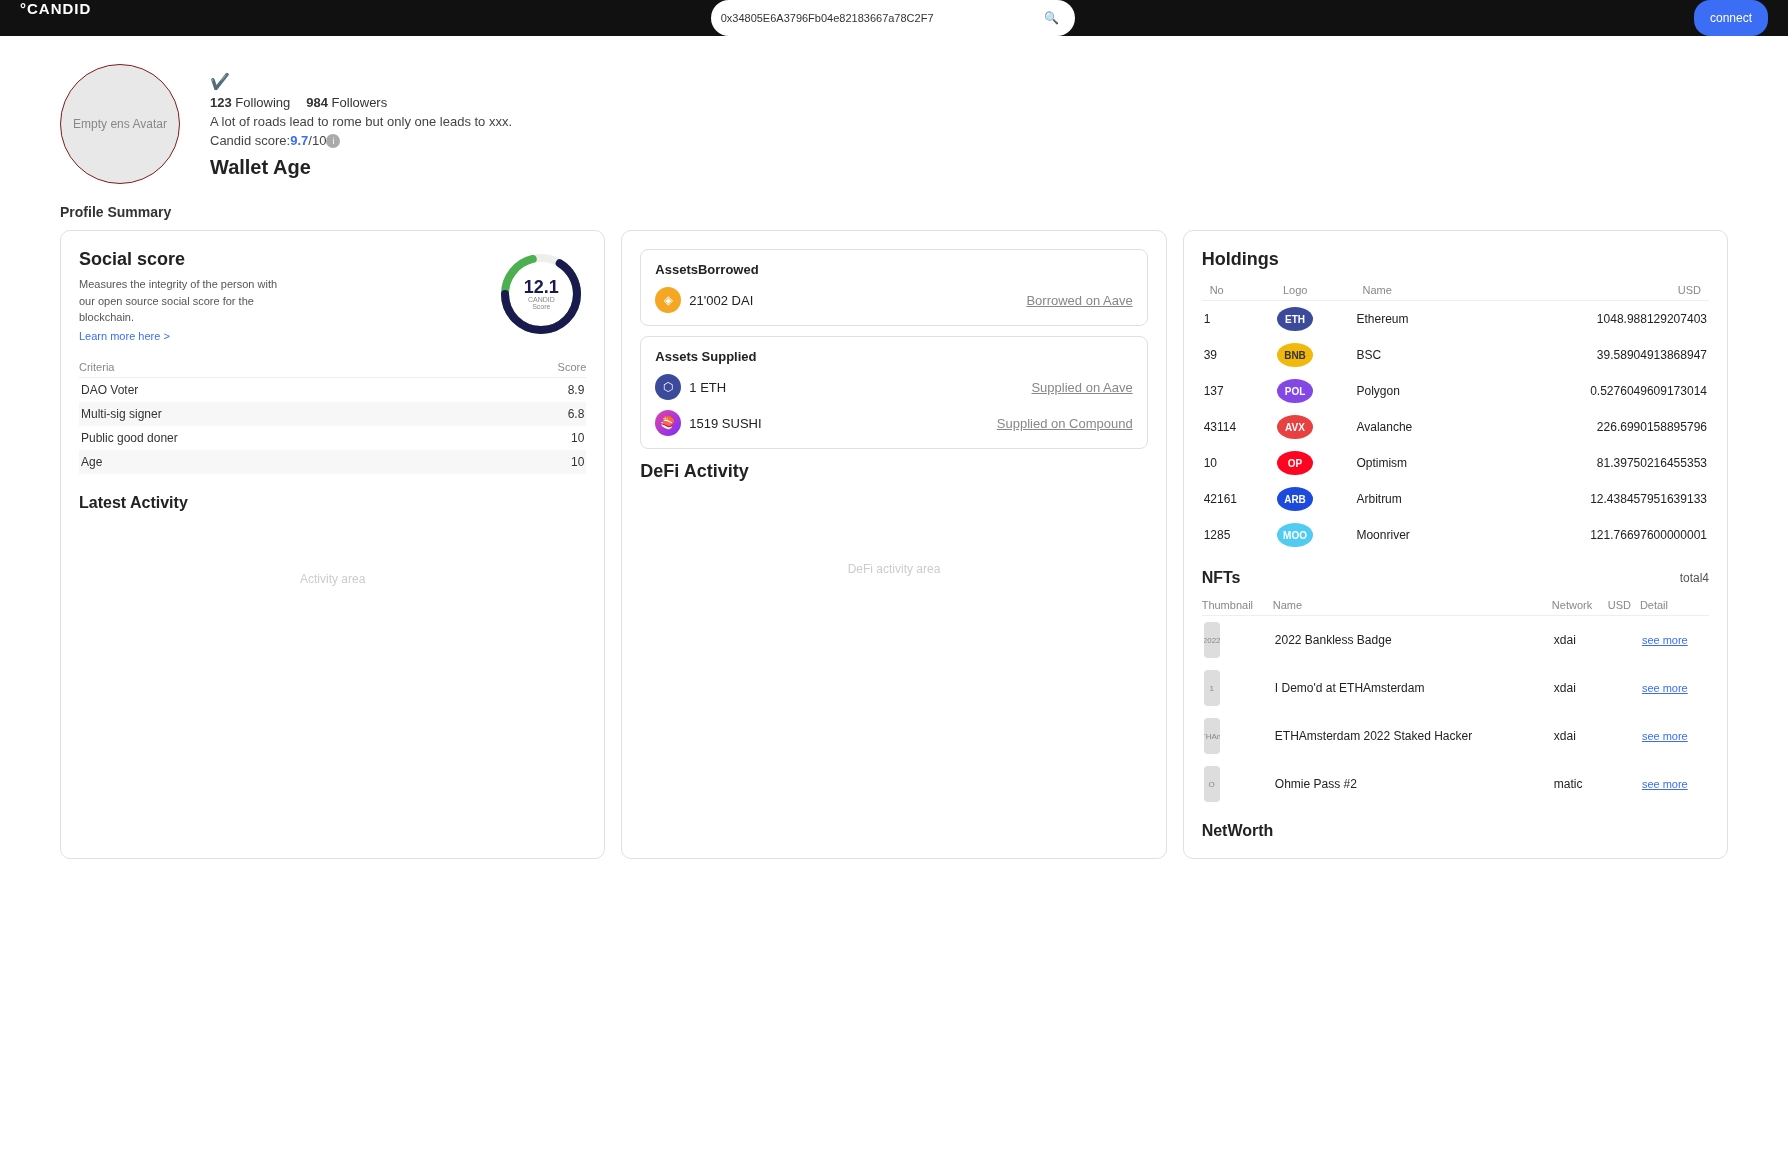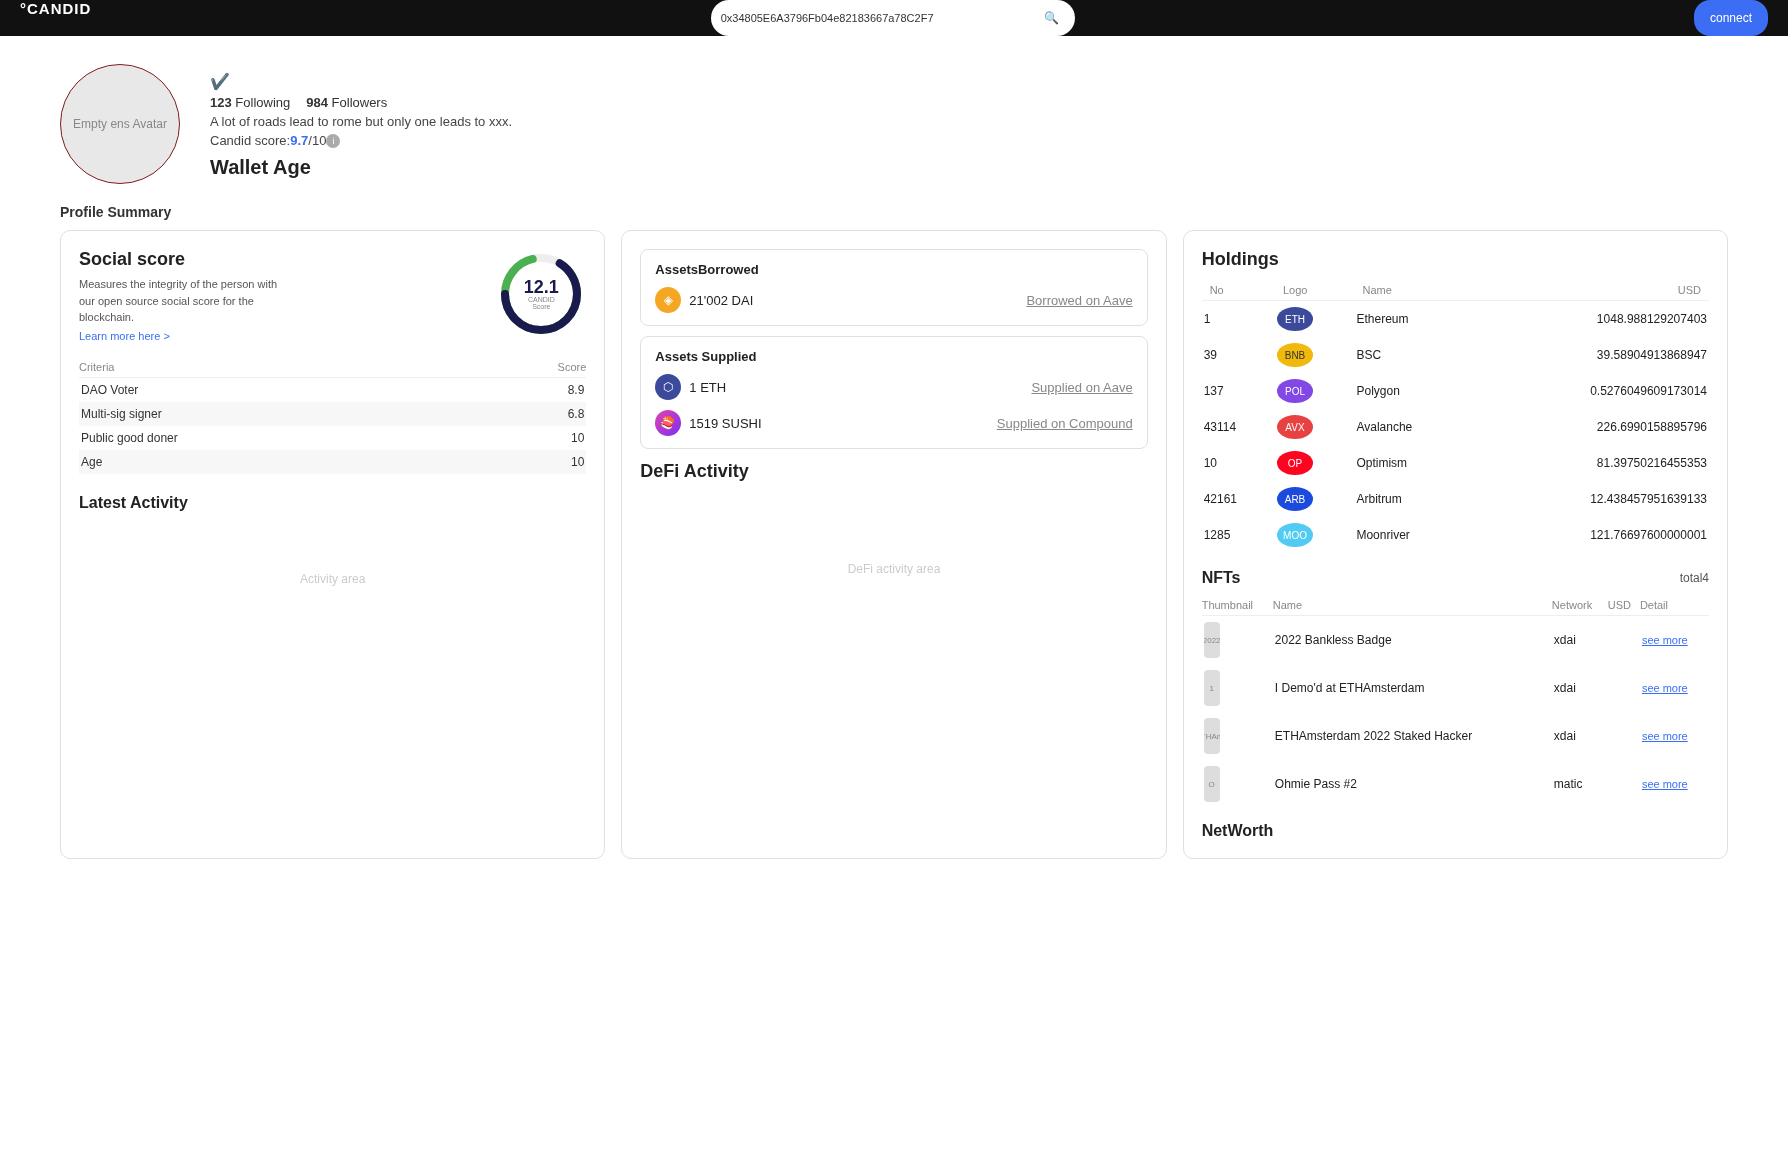--- a/index.html
+++ b/index.html
@@ -143,21 +143,21 @@
 
     .defi-title { font-size: 18px; font-weight: 700; margin-top: 12px; }
     .defi-area { color: #ccc; font-size: 12px; text-align: center; margin-top: 80px; }
 
     
     .holdings-title { font-size: 18px; font-weight: 700; margin-bottom: 10px; }
     .holdings-table { width: 100%; border-collapse: collapse; margin-bottom: 16px; }
     .holdings-table th { font-size: 11px; color: #888; text-align: left; padding: 4px 8px; border-bottom: 1px solid #eee; font-weight: 500; }
     .holdings-table th.right, .holdings-table td.right { text-align: right; }
     .holdings-table td { font-size: 12px; padding: 6px 2px; vertical-align: middle; }
-    .chain-icon { width: 36px; height: 24px; border-radius: 50%; display: flex; align-items: center; justify-content: center; font-size: 10px; font-weight: 400; color: #fff; }
+    .chain-icon { width: 36px; height: 24px; border-radius: 50%; display: flex; align-items: center; justify-content: center; font-size: 10px; font-weight: 700; color: #fff; }
     .eth-icon { background: #3c4a9b; }
     .bsc-icon { background: #f0b90b; color: #333; }
     .poly-icon { background: #8247e5; }
     .avax-icon { background: #e84142; }
     .op-icon { background: #ff0420; }
     .arb-icon { background: #1b4add; }
     .moon-icon { background: #52cbf2; }
 
     .nft-section-header { display: flex; justify-content: space-between; align-items: center; margin-bottom: 8px; }
     .nft-title { font-size: 16px; font-weight: 700; }

